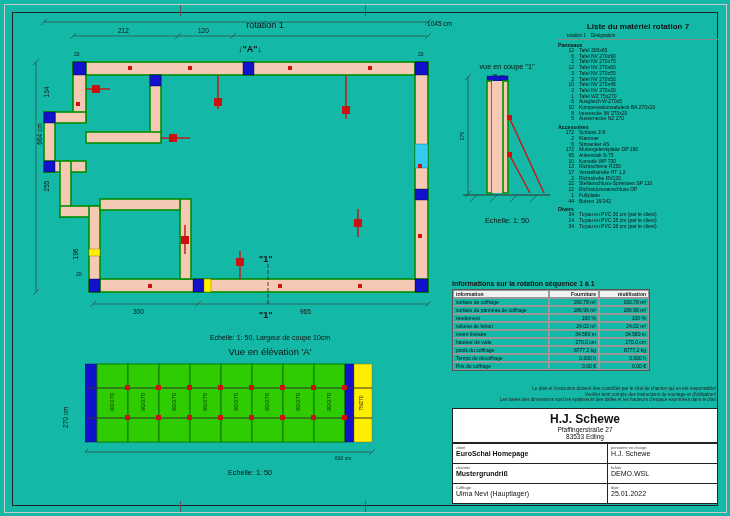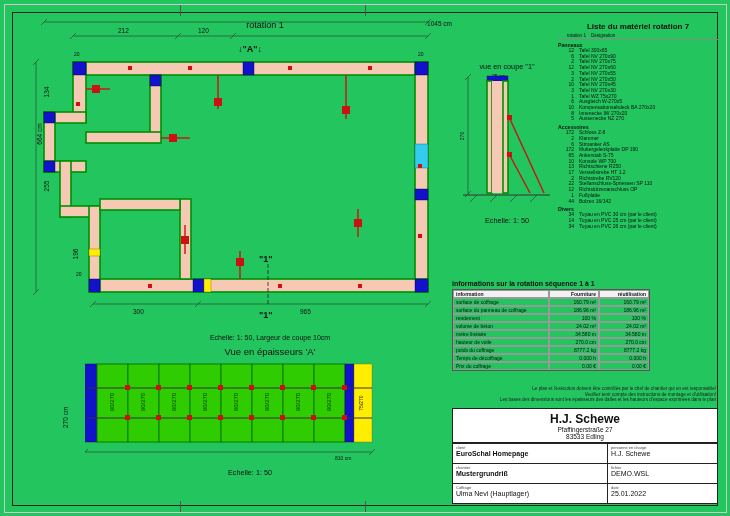--- a/index.html
+++ b/index.html
@@ -1,16 +1,16 @@
 <!DOCTYPE html>
 <html><head>
 <meta charset="utf-8">
 <style>
   html,body{margin:0;padding:0;background:#eceff1;font-family:"Liberation Sans",sans-serif;}
-  .page{position:relative;width:730px;height:516px;background:#22c55e;overflow:hidden;box-shadow:0 0 4px rgba(0,0,0,.3);}
+  .page{position:relative;width:730px;height:516px;background:#14b8a6;overflow:hidden;box-shadow:0 0 4px rgba(0,0,0,.3);}
   .outer{position:absolute;left:4px;top:4px;right:3px;bottom:3px;border:1px solid #c9c9c9;}
   .frame{position:absolute;left:12px;top:12px;width:704px;height:492px;border:1.2px solid #222;}
   .fold{position:absolute;width:1px;height:11px;background:#555;}
   .abs{position:absolute;}
   .ctr{text-align:center;}
   .plan-title{font-size:9px;color:#111;}
   .scale-note{font-size:7px;color:#111;}
   .elev-title{font-size:9.5px;color:#111;}
   .sec-title,.sec-scale,.elev-scale{font-size:7.3px;color:#111;}
   
@@ -167,21 +167,21 @@
         <rect class="reds" x="48" y="88" width="4" height="4"></rect>
     </g>
 
     <text class="marker" x="210" y="38">↓"A"↓</text>
     <line class="cut" x1="240" y1="250" x2="240" y2="292"></line>
     <text class="marker" x="231" y="248">"1"</text>
     <text class="marker" x="231" y="304">"1"</text>
   </svg>
 
   <div class="abs ctr scale-note" style="left:140px;top:334px;width:260px;">Echelle: 1: 50, Largeur de coupe 10cm</div>
-  <div class="abs ctr elev-title" style="left:140px;top:346px;width:260px;">Vue en épaisseurs 'A'</div>
+  <div class="abs ctr elev-title" style="left:140px;top:346px;width:260px;">Vue en élévation 'A'</div>
 
   <svg class="abs" style="left:85px;top:362px;" width="300" height="100" viewBox="0 0 300 100">
     <g>
       <rect class="blue" x="0" y="2" width="12" height="78"></rect>
       <rect class="epan" x="12" y="2" width="31" height="78"></rect>
       <rect class="epan" x="43" y="2" width="31" height="78"></rect>
       <rect class="epan" x="74" y="2" width="31" height="78"></rect>
       <rect class="epan" x="105" y="2" width="31" height="78"></rect>
       <rect class="epan" x="136" y="2" width="31" height="78"></rect>
       <rect class="epan" x="167" y="2" width="31" height="78"></rect>

